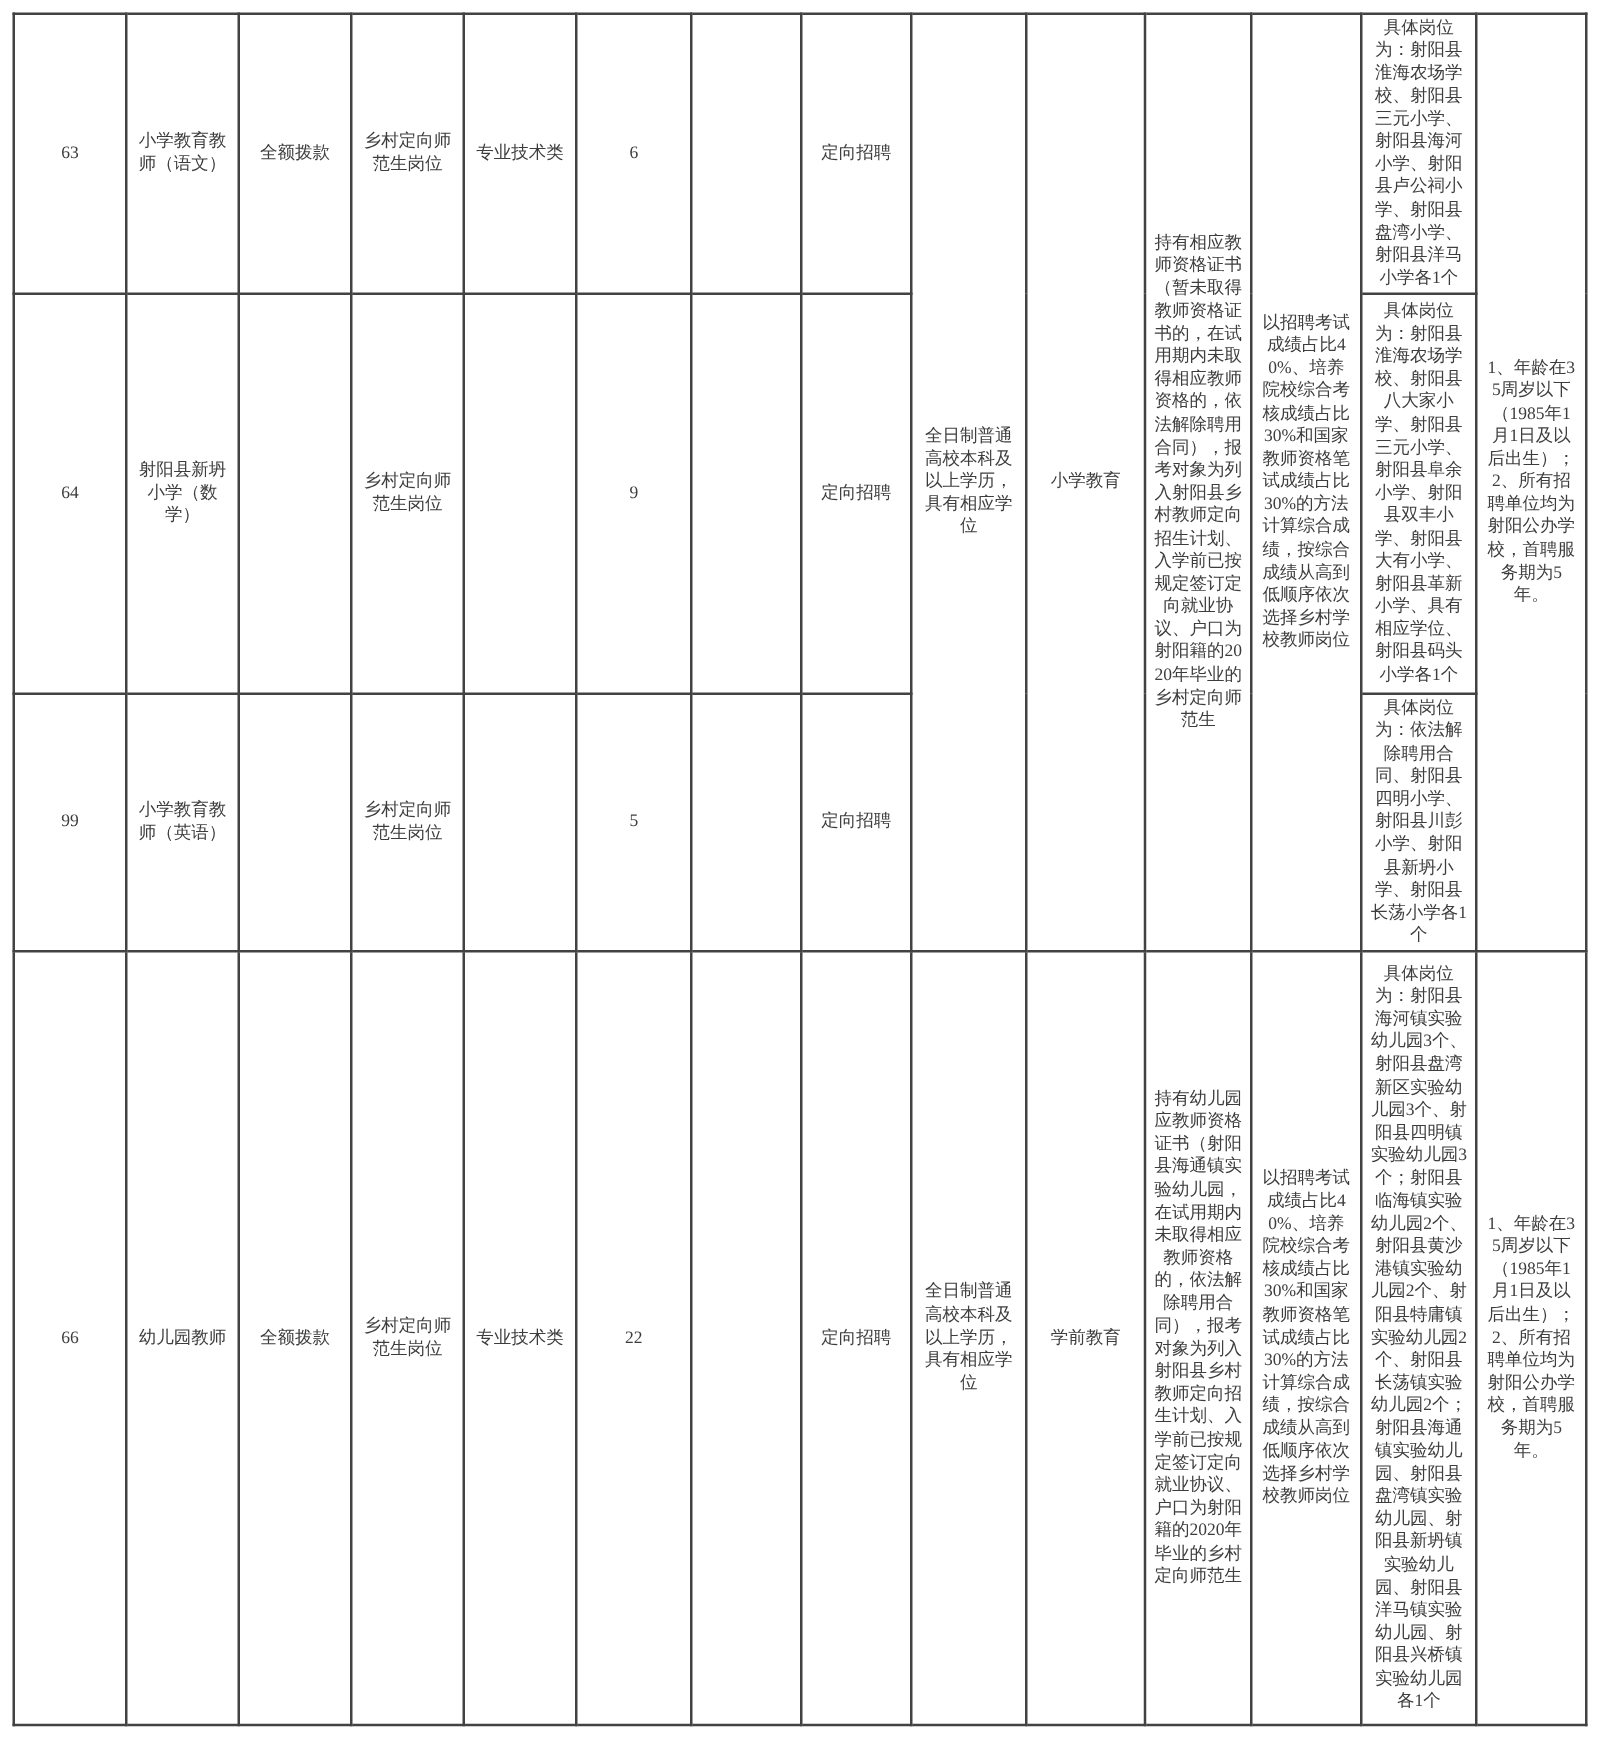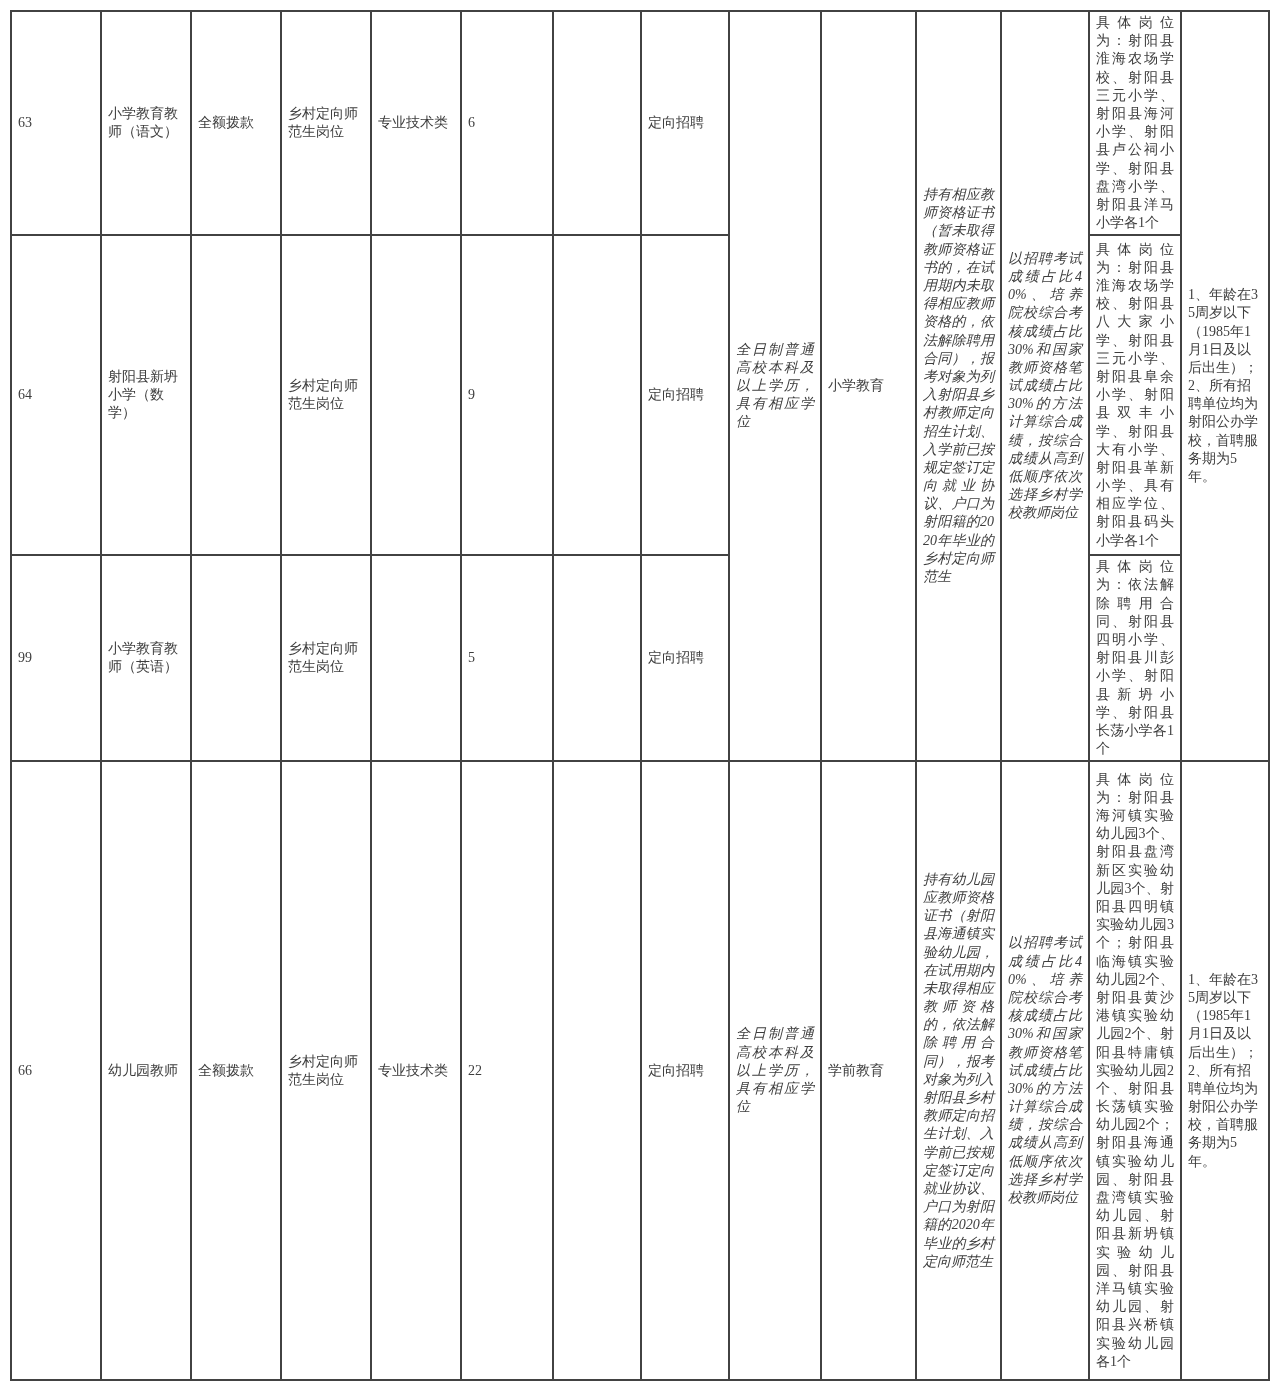--- a/index.html
+++ b/index.html
@@ -16,24 +16,25 @@
     width:1258px;
     border-collapse:collapse;
     table-layout:fixed;
   }
   table.jobs td{
     border:2px solid #424242;
     font-size:14px;
     line-height:1.3;
     padding:2px 6px;
     vertical-align:middle;
+    text-align:center;
     overflow:hidden;
     word-break:break-all;
   }
-  td.lm{text-align:left;vertical-align:middle;text-align:justify;font-style:italic;}
+  td.lm{text-align:left;vertical-align:middle;text-align:justify;}
   td.lt{text-align:left;vertical-align:top;text-align:justify;}
   td.notes{text-align:left;vertical-align:middle;white-space:pre-line;font-family:Liberation Serif, serif;}
   tr.r63{height:223px;}
   tr.r64{height:320px;}
   tr.r65{height:188px;}
   tr.r66{height:619px;}
 </style>
 </head>
 <body>
 

